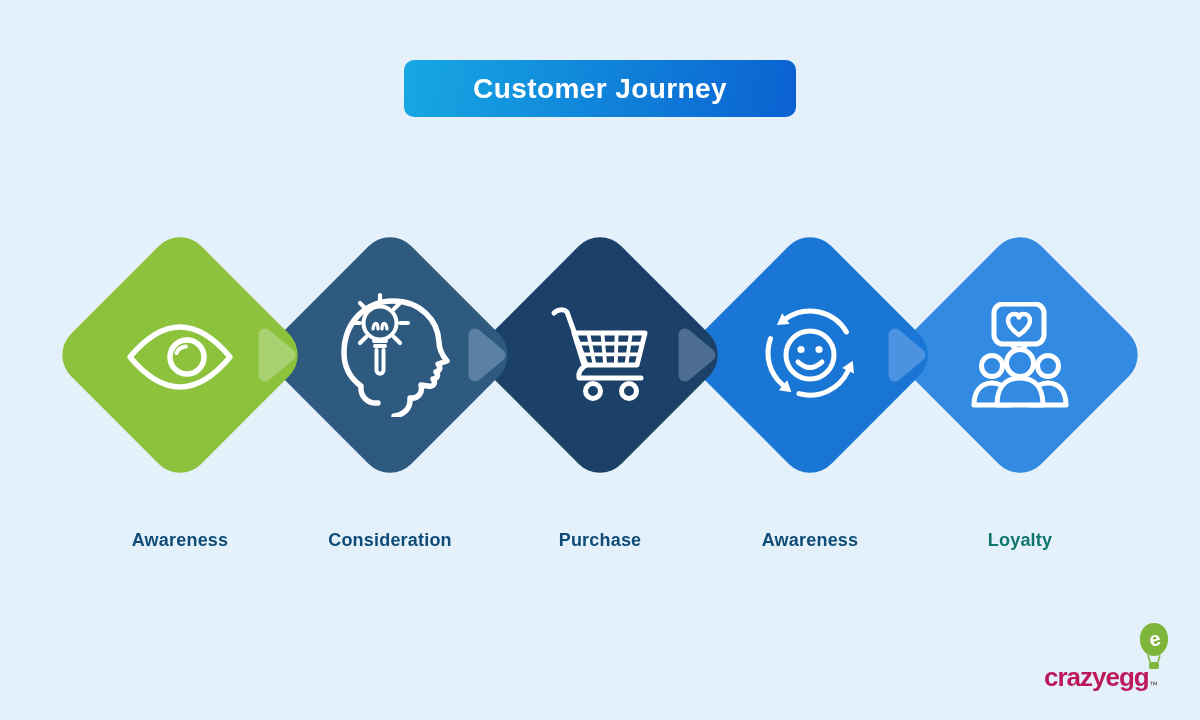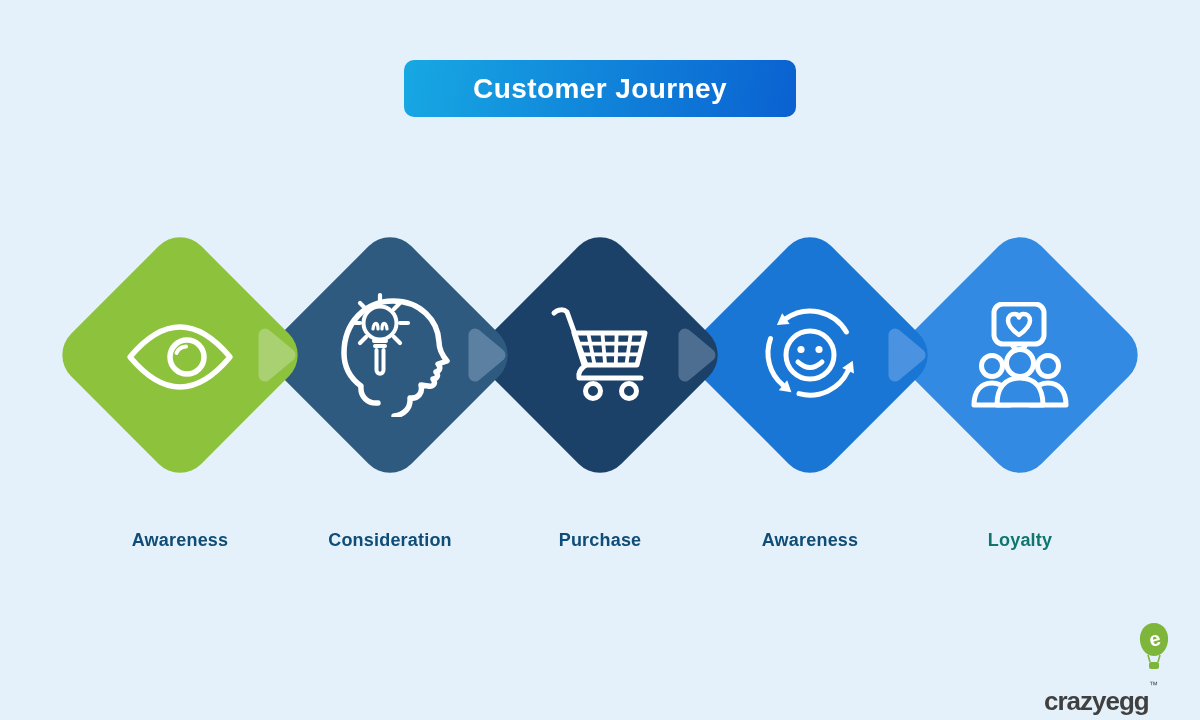--- a/index.html
+++ b/index.html
@@ -160,17 +160,17 @@
     <svg class="balloon" viewBox="0 0 34 52">
       <g style="fill: rgb(125, 182, 58);">
         <path d="M17 1 C 26 1 32 9 31 19 C 30 28 24 34 17 34 C 10 34 4 28 3 19 C 2 9 8 1 17 1 Z"></path>
         <rect x="12" y="40" width="10" height="7" rx="2"></rect>
       </g>
       <g fill="none" stroke-width="1.6" style="stroke: rgb(125, 182, 58);">
         <path d="M11 33 L 13 40 M23 33 L 21 40"></path>
       </g>
       <text x="18" y="24" text-anchor="middle" transform="rotate(-14 17 18)" style="font-weight:bold;font-size:20px;fill:#ffffff;font-family:'Liberation Sans',sans-serif;">e</text>
     </svg>
-    <div class="logo-text" style="color: #404040; margin-top: 24px;">crazyegg</div>
+    <div class="logo-text" style="color: #be185d;">crazyegg</div>
     <div class="tm" style="color: rgb(76, 77, 79);">™</div>
   </div>
 
 </div>
 
 </body></html>

